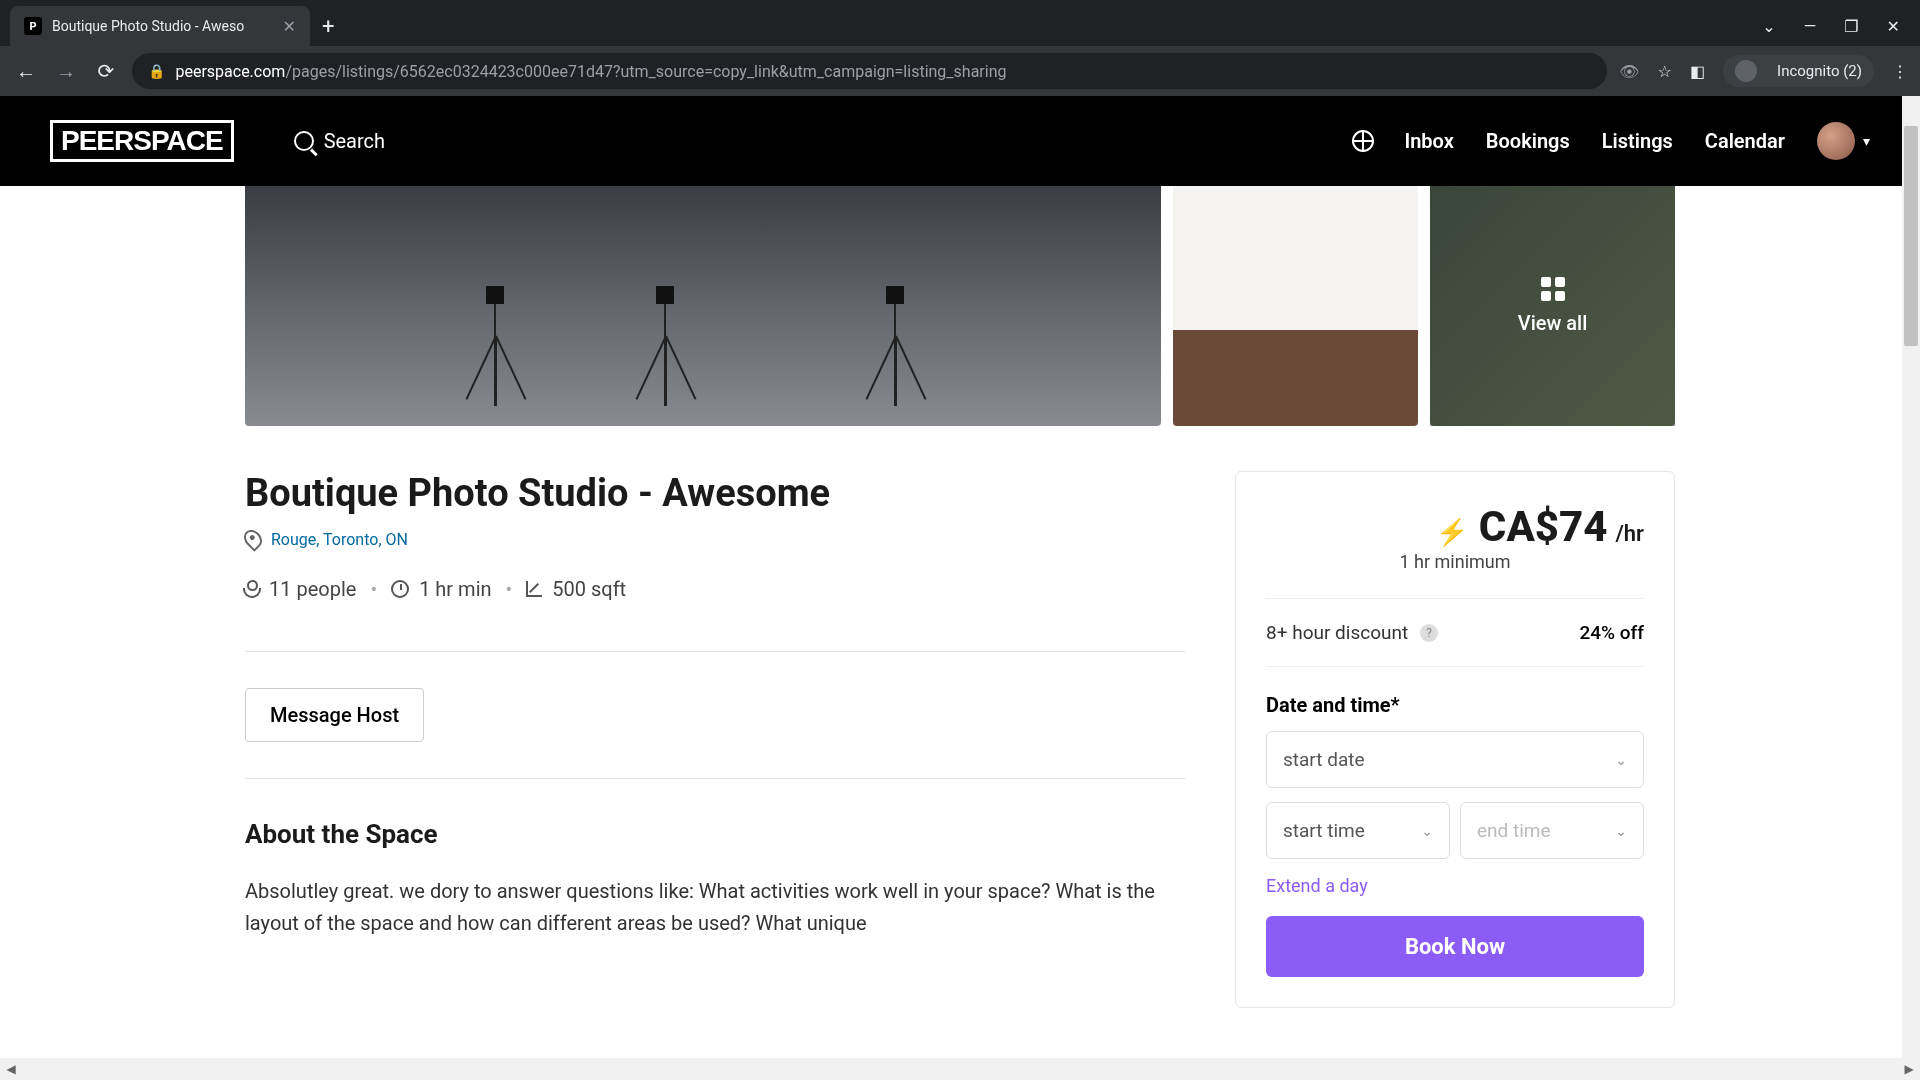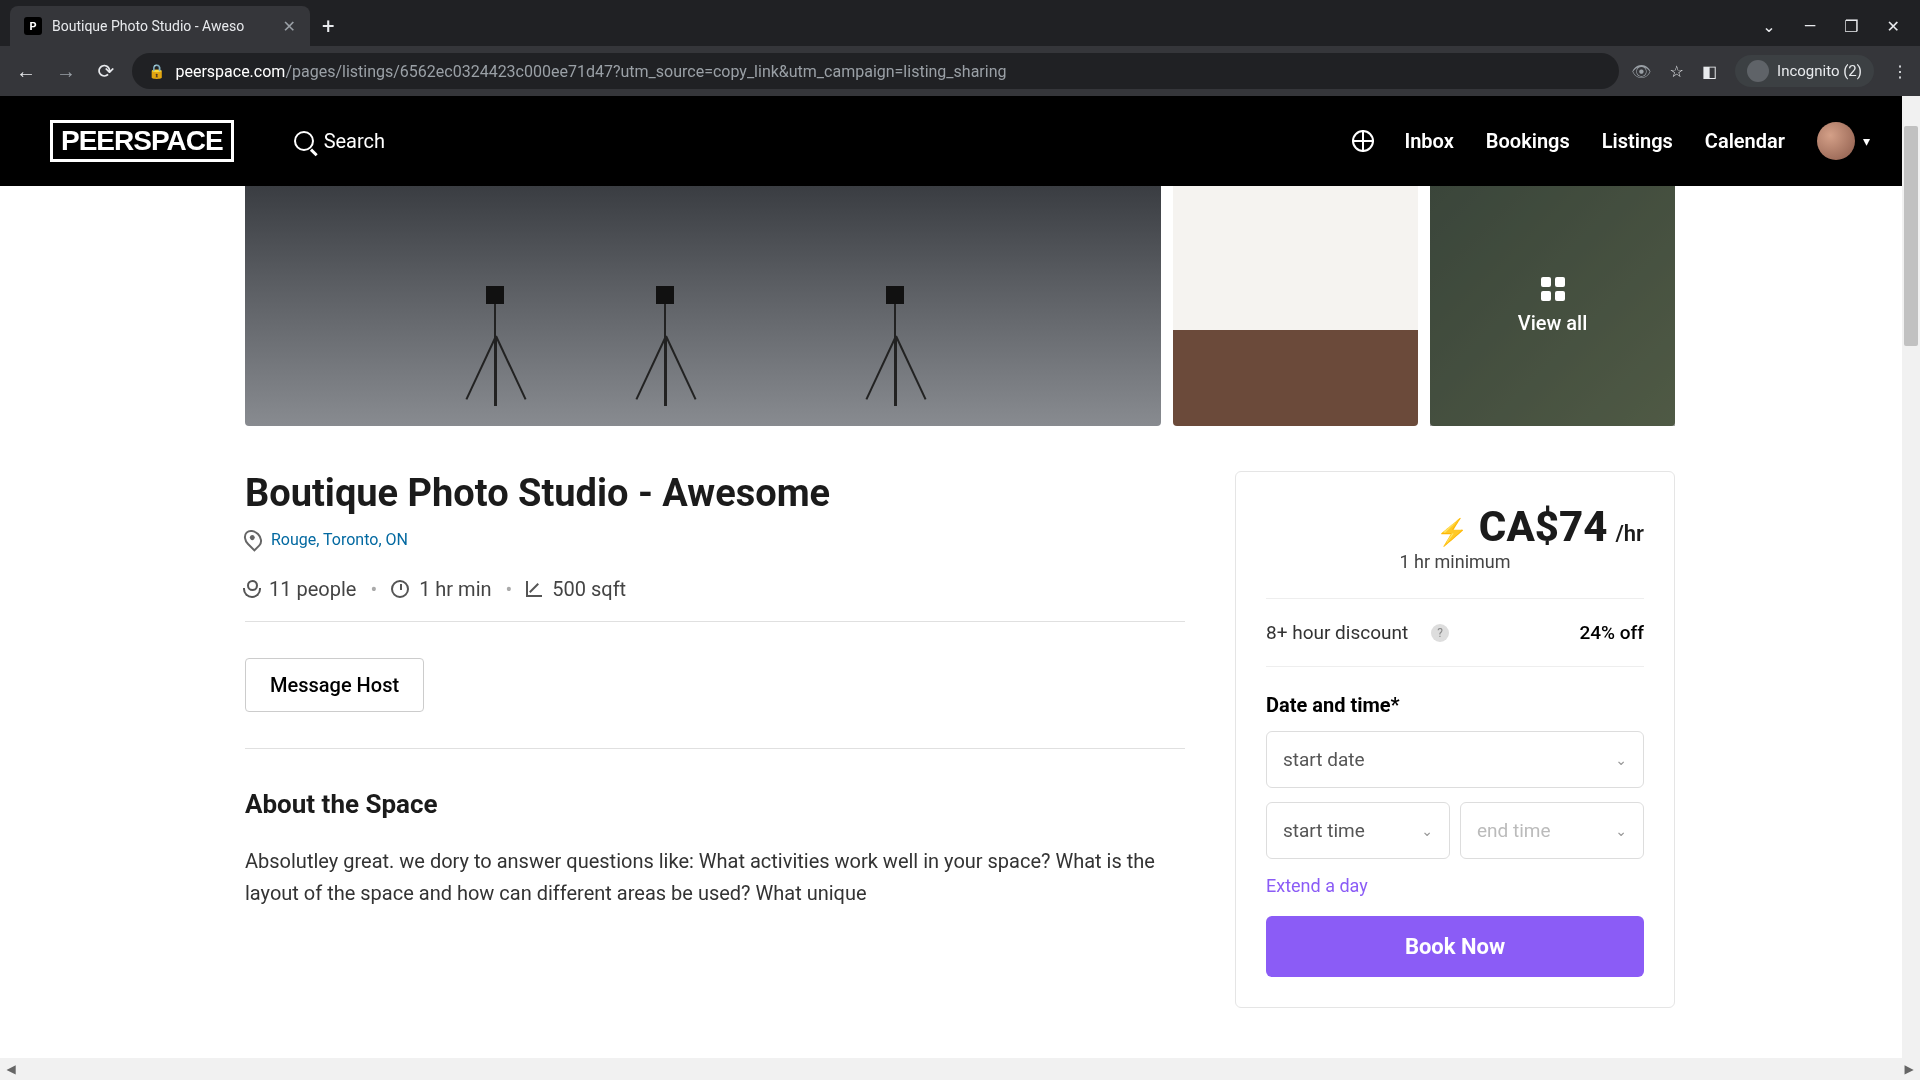--- a/index.html
+++ b/index.html
@@ -18,21 +18,21 @@
 
 .url-bar { height: 50px; background: #35363a; display: flex; align-items: center; padding: 0 12px; gap: 12px; }
 .nav-btn { color: #9aa0a6; font-size: 20px; width: 28px; text-align: center; cursor: pointer; }
 .nav-btn.active { color: #e8eaed; }
 .url-field { flex: 1; background: #202124; border-radius: 20px; height: 36px; display: flex; align-items: center; padding: 0 16px; gap: 10px; }
 .lock-icon { color: #9aa0a6; font-size: 14px; }
 .url-text { color: #e8eaed; font-size: 16px; }
 .url-text .domain { color: #fff; }
 .url-text .path { color: #9aa0a6; }
 .url-right { display: flex; align-items: center; gap: 18px; color: #e8eaed; }
-.incognito-badge { background: #3c4043; border-radius: 16px; padding: 5px 12px; display: flex; align-items: center; gap: 8px; font-size: 15px; }
+.incognito-badge { background: #3c4043; border-radius: 16px; padding: 5px 12px; display: flex; align-items: center; gap: 20px; font-size: 15px; }
 .incognito-icon { width: 22px; height: 22px; background: #5f6368; border-radius: 50%; }
 
 
 .page { height: calc(1080px - 96px); overflow-y: auto; position: relative; }
 .site-header { background: #000; height: 90px; display: flex; align-items: center; padding: 0 50px; }
 .logo { font-family: Arial, sans-serif; font-weight: 900; font-size: 28px; letter-spacing: -1px; color: #fff; border: 3px solid #fff; padding: 4px 8px; line-height: 1; }
 .search-link { display: flex; align-items: center; gap: 10px; color: #fff; font-size: 20px; font-weight: 400; margin-left: 60px; cursor: pointer; }
 .search-icon { width: 20px; height: 20px; border: 2.5px solid #fff; border-radius: 50%; position: relative; }
 .search-icon::after { content: ""; position: absolute; width: 8px; height: 2.5px; background: #fff; bottom: -4px; right: -6px; transform: rotate(45deg); }
 .nav-spacer { flex: 1; }
@@ -64,21 +64,21 @@
 .view-all { position: absolute; inset: 0; background: rgba(0,0,0,0.35); display: flex; flex-direction: column; align-items: center; justify-content: center; color: #fff; font-size: 20px; font-weight: 500; gap: 10px; cursor: pointer; }
 .grid-icon { display: grid; grid-template: repeat(2,10px)/repeat(2,10px); gap: 4px; }
 .grid-icon span { background: #fff; border-radius: 2px; }
 
 .main-row { display: flex; gap: 50px; margin-top: 45px; padding: 0 0 0 0; }
 .left-col { flex: 1; max-width: 950px; }
 .listing-title { font-size: 38px; font-weight: 700; color: #1b1b1b; margin-bottom: 14px; }
 .location { display: flex; align-items: center; gap: 10px; color: #0369a1; font-size: 16px; margin-bottom: 28px; }
 .pin-icon { width: 16px; height: 20px; border: 2px solid #666; border-radius: 50% 50% 50% 0; transform: rotate(-45deg); position: relative; }
 .pin-icon::after { content: ""; position: absolute; width: 5px; height: 5px; background: #666; border-radius: 50%; top: 4px; left: 4px; }
-.specs { display: flex; gap: 14px; font-size: 20px; color: #444; margin-bottom: 20px; }
+.specs { display: flex; gap: 14px; font-size: 20px; color: #444; margin-bottom: 50px; }
 .spec { display: flex; align-items: center; gap: 10px; }
 .dot { color: #aaa; }
 .person-icon { width: 14px; height: 18px; position: relative; }
 .person-icon::before { content: ""; position: absolute; width: 7px; height: 7px; border: 2px solid #555; border-radius: 50%; top: 0; left: 2px; }
 .person-icon::after { content: ""; position: absolute; width: 14px; height: 8px; border: 2px solid #555; border-top: none; border-radius: 0 0 10px 10px; bottom: 0; left: -2px; }
 .clock-icon { width: 18px; height: 18px; border: 2px solid #555; border-radius: 50%; position: relative; }
 .clock-icon::after { content: ""; position: absolute; width: 2px; height: 6px; background: #555; top: 2px; left: 7px; }
 .area-icon { width: 16px; height: 16px; border-left: 2px solid #555; border-bottom: 2px solid #555; position: relative; }
 .area-icon::after { content: ""; position: absolute; width: 12px; height: 2px; background: #555; transform: rotate(-45deg); top: 6px; left: 0; }
 
@@ -92,21 +92,21 @@
 .section-title { font-size: 26px; font-weight: 700; color: #1b1b1b; margin-bottom: 26px; }
 .about-text { font-size: 20px; color: #333; line-height: 1.6; }
 
 .right-col { width: 440px; border: 1px solid #e5e5e5; border-radius: 6px; padding: 30px; }
 .price-row { text-align: right; }
 .bolt { color: #ffb020; font-size: 26px; margin-right: 6px; }
 .price { font-size: 42px; font-weight: 800; color: #1b1b1b; }
 .price-unit { font-size: 22px; font-weight: 600; color: #1b1b1b; margin-left: 4px; }
 .minimum { text-align: center; font-size: 18px; color: #444; margin-bottom: 26px; }
 .discount-row { display: flex; justify-content: space-between; align-items: center; padding: 22px 0; border-top: 1px solid #eee; border-bottom: 1px solid #eee; font-size: 19px; }
-.discount-left { display: flex; align-items: center; gap: 23px; color: #333; }
+.discount-left { display: flex; align-items: center; gap: 12px; color: #333; }
 .info-icon { width: 18px; height: 18px; border-radius: 50%; background: #ddd; color: #888; display: flex; align-items: center; justify-content: center; font-size: 12px; }
 .discount-amt { font-weight: 500; }
 .date-section { margin-top: 26px; }
 .date-label { font-size: 20px; font-weight: 700; margin-bottom: 14px; }
 .date-select, .time-select { width: 100%; border: 1px solid #ddd; border-radius: 6px; padding: 16px 16px; font-size: 19px; color: #555; background: #fff; display: flex; justify-content: space-between; align-items: center; cursor: pointer; }
 .time-row { display: flex; gap: 10px; margin-top: 14px; }
 .time-select.disabled { color: #bbb; }
 .chev { color: #999; font-size: 14px; }
 .extend { color: #8b5cf6; font-size: 18px; margin-top: 16px; cursor: pointer; }
 .book-btn { width: 100%; background: #8b5cf6; color: #fff; border: none; border-radius: 6px; padding: 18px; font-size: 22px; font-weight: 700; margin-top: 20px; cursor: pointer; }

